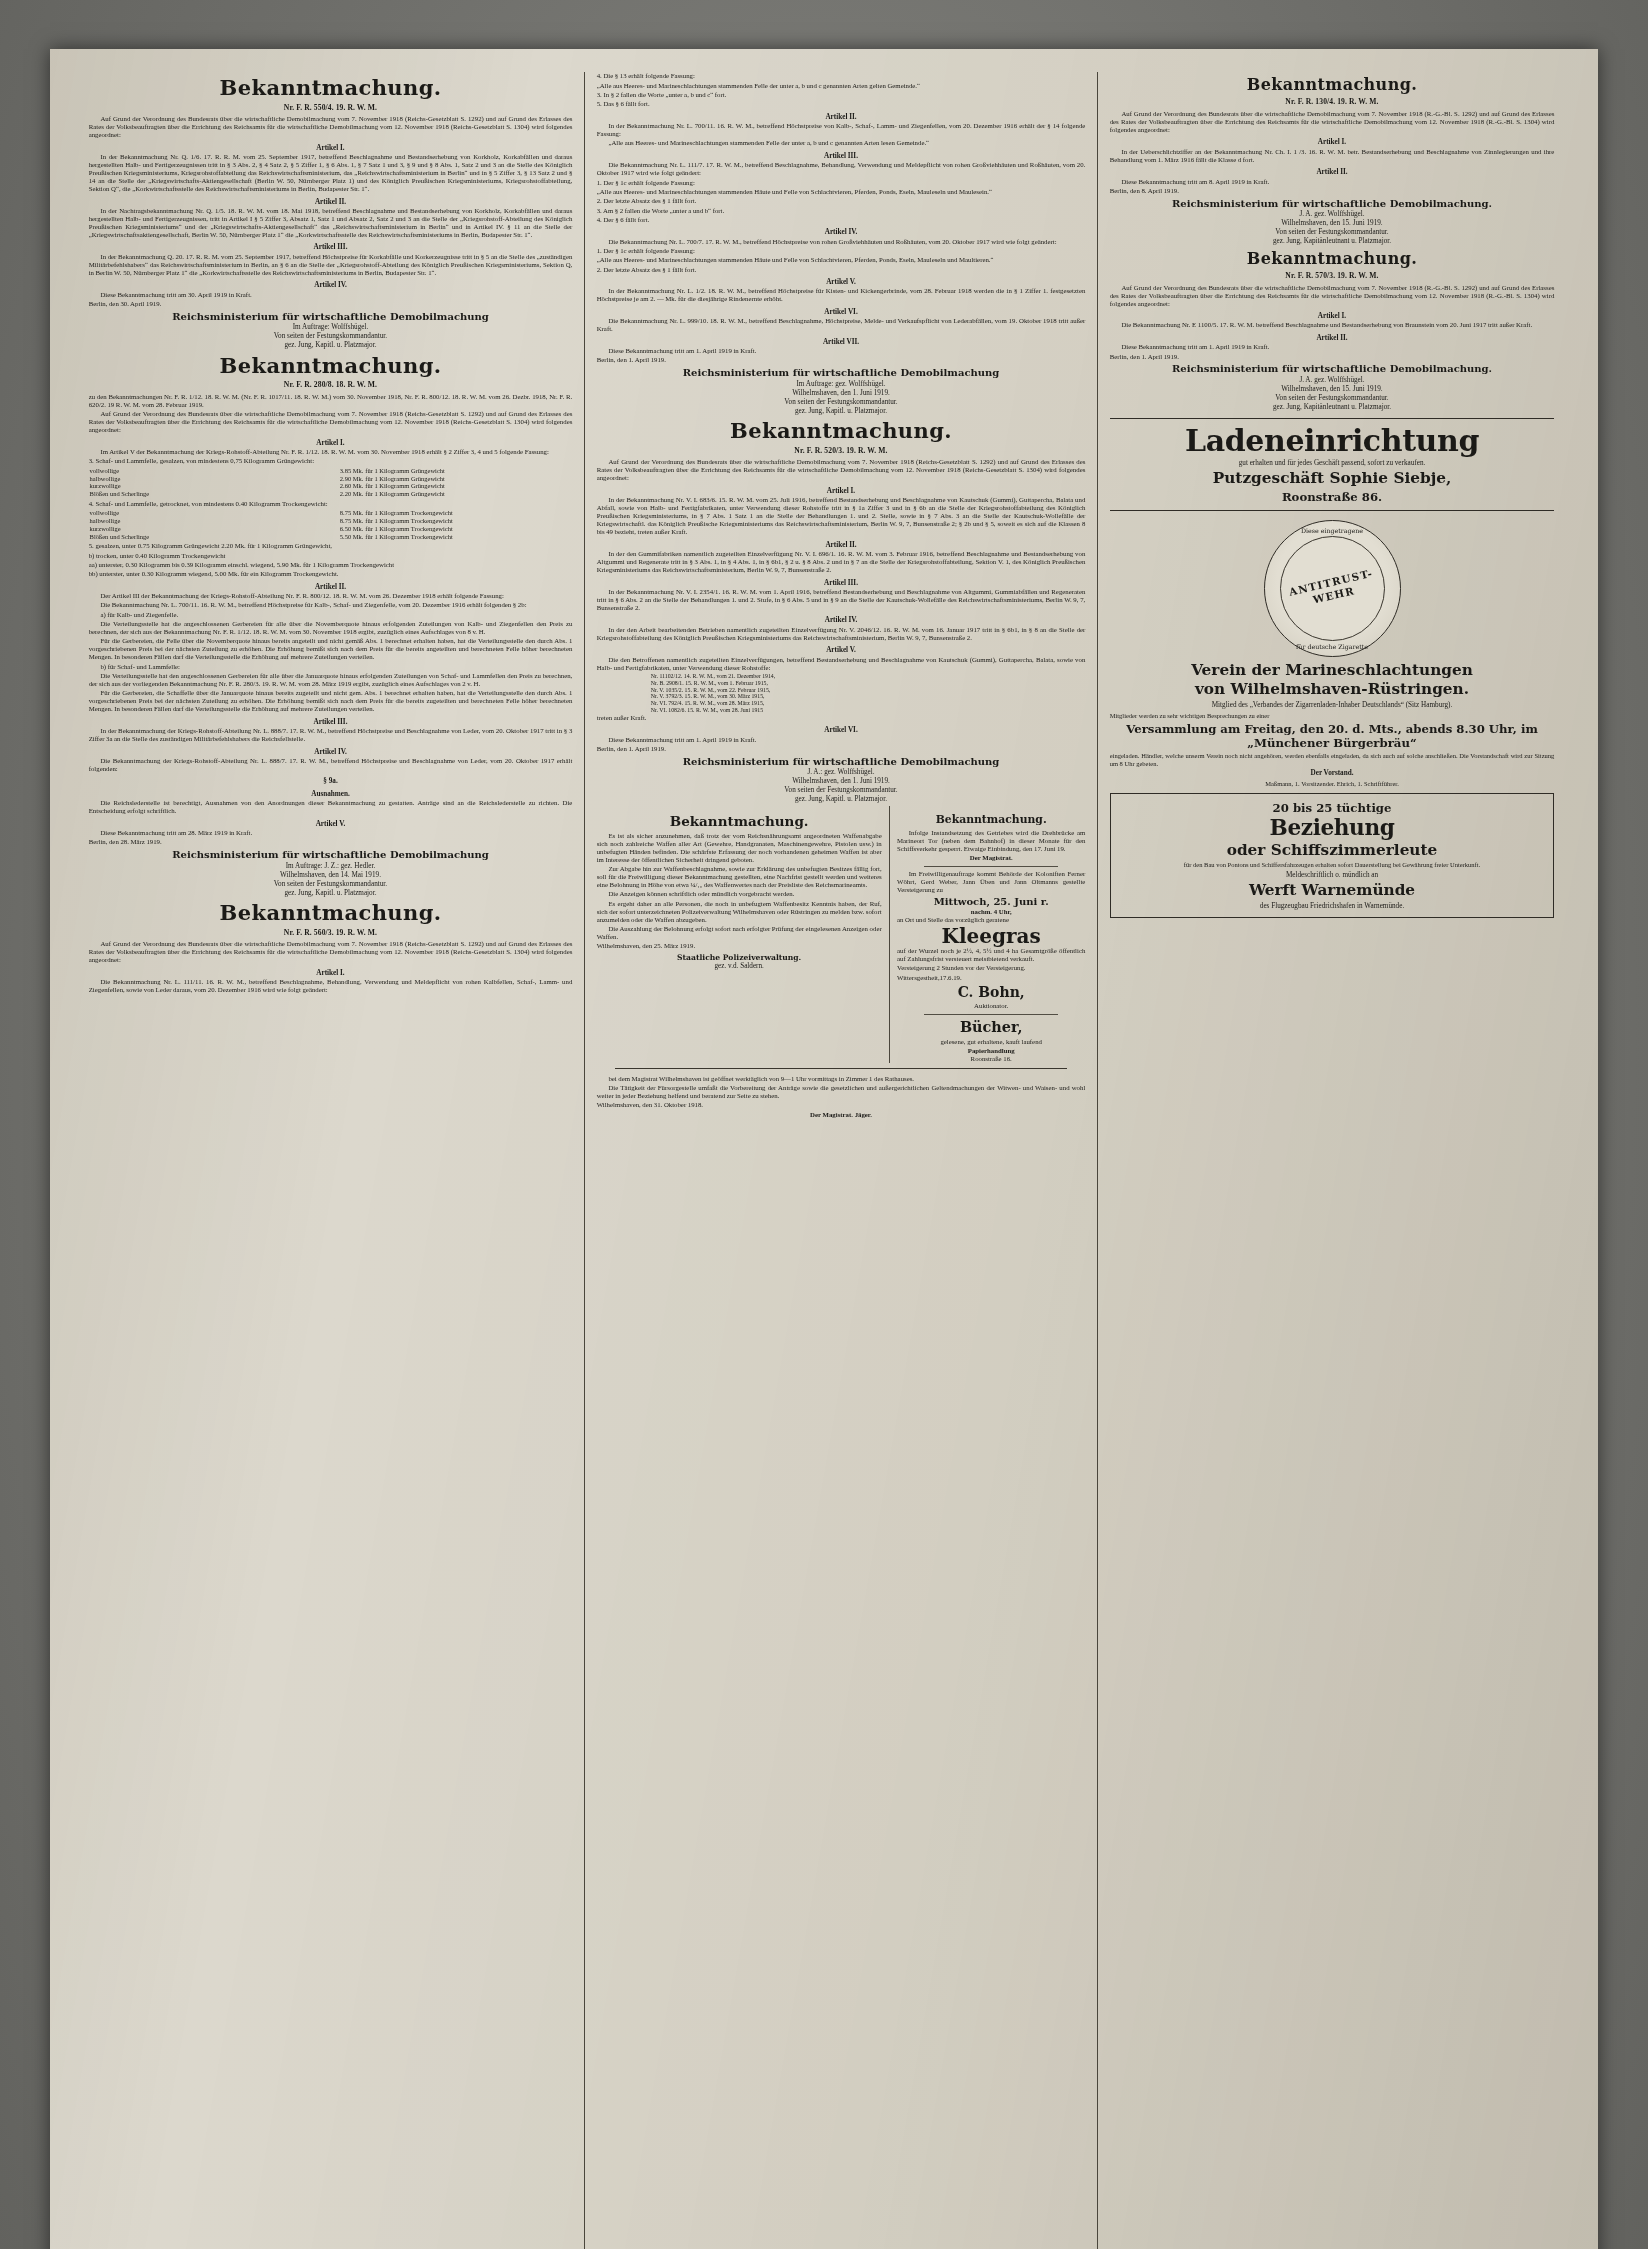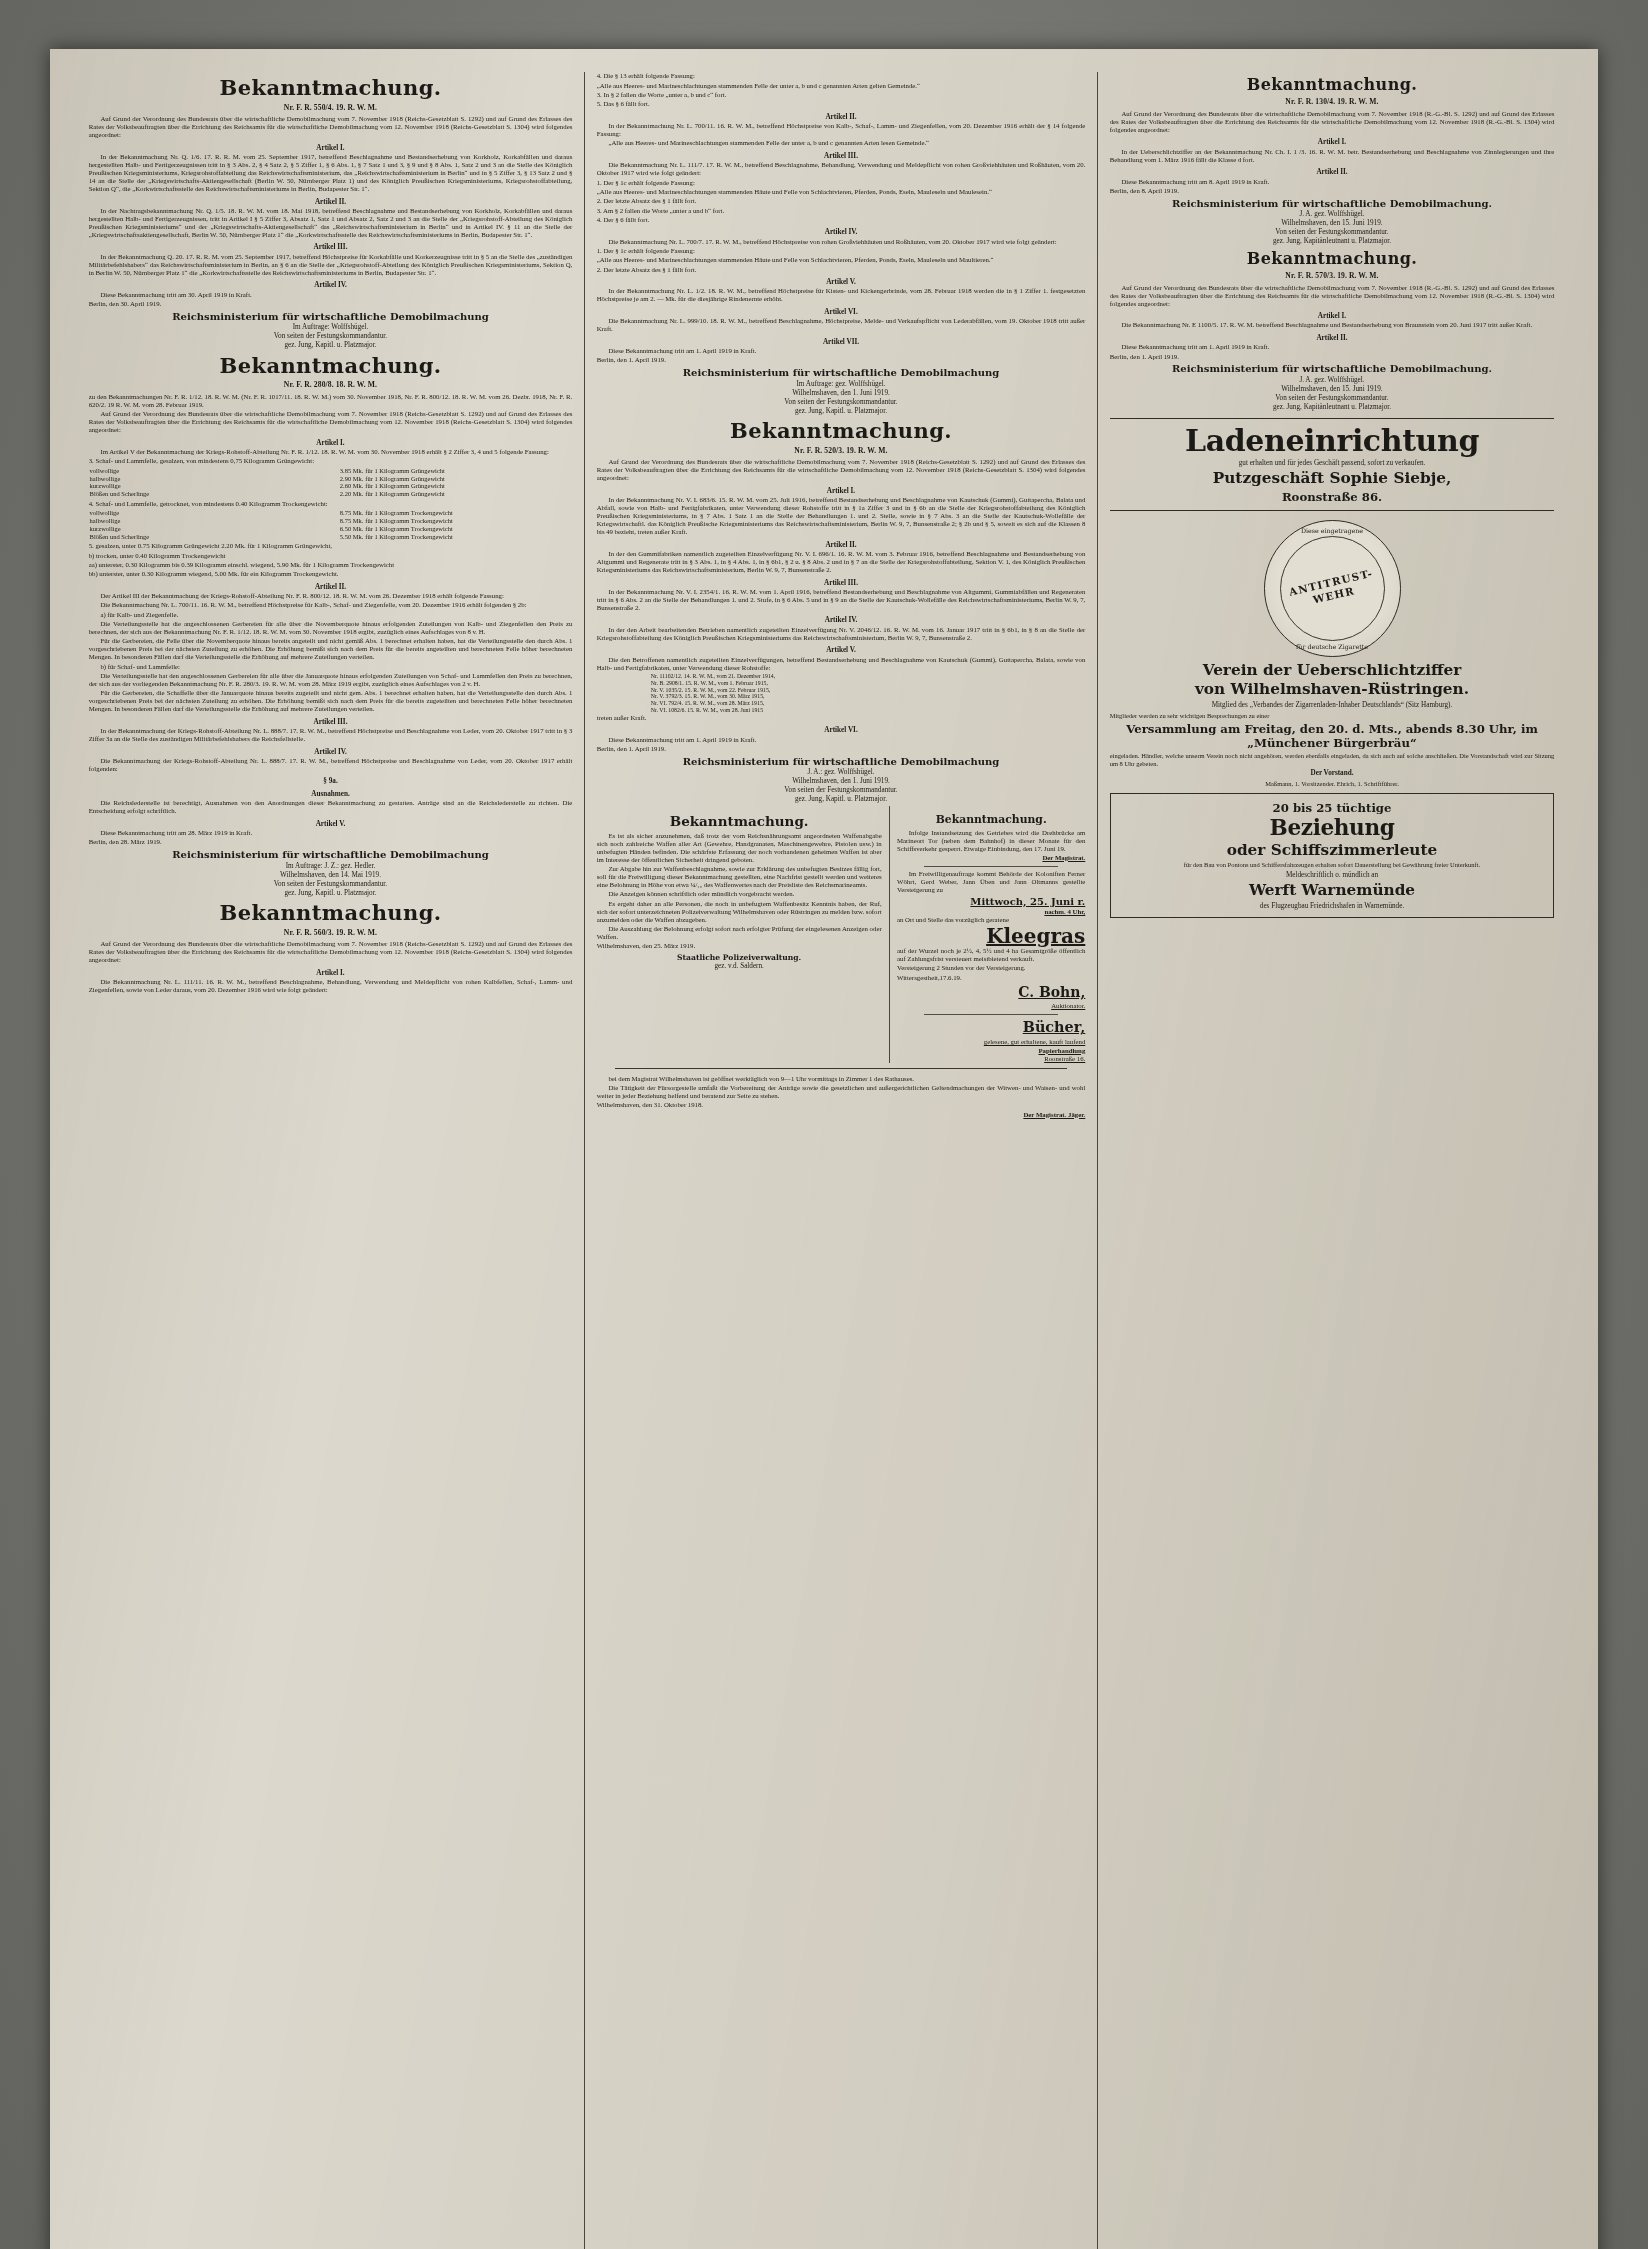--- a/index.html
+++ b/index.html
@@ -105,26 +105,25 @@
     font-size: 6.8px;
     line-height: 1.18;
     text-align: justify;
     margin: 0 0 1.3px 0;
     text-indent: 11.7px;
     hyphens: auto;
     word-spacing: -0.1px;
   }
   p.body.ni { text-indent: 0; }
   p.center {
-    text-align: right;
+    text-align: center;
     font-size: 6.8px;
     line-height: 1.2;
     margin: 0;
     text-indent: 0;
-    text-decoration: underline;
   }
   .sig {
     text-align: center;
     font-size: 7.2px;
     line-height: 1.25;
     margin: 2.7px 0 1.8px 0;
   }
   .sig .med {
     font-family: "DejaVu Serif", serif;
     font-weight: 700;
@@ -509,21 +508,21 @@
         </div>
 
         <div class="ad">
           <div class="seal">
             <div class="top-arc">Diese eingetragene</div>
             <div class="inner">
               <div class="band">ANTITRUST-WEHR</div>
             </div>
             <div class="bot-arc">für deutsche Zigarette</div>
           </div>
-          <div class="ad-big">Verein der Ueberschlichtziffer</div>
+          <div class="ad-big">Verein der Marineschlachtungen</div>
           <div class="ad-big">von Wilhelmshaven-Rüstringen.</div>
           <div class="ad-txt">Mitglied des „Verbandes der Zigarrenladen-Inhaber Deutschlands“ (Sitz Hamburg).</div>
           <div class="ad-small">Mitglieder werden zu sehr wichtigen Besprechungen zu einer</div>
           <div class="ad-mid">Versammlung am Freitag, den 20. d. Mts., abends 8.30 Uhr, im „Münchener Bürgerbräu“</div>
           <div class="ad-small">eingeladen. Händler, welche unserm Verein noch nicht angehören, werden ebenfalls eingeladen, da sich auch auf solche anschließen. Die Vorstandschaft wird zur Sitzung um 8 Uhr gebeten.</div>
           <div class="ad-txt b">Der Vorstand.</div>
           <div class="ad-small" style="text-align:center">Maßmann, 1. Vorsitzender. Ehrich, 1. Schriftführer.</div>
         </div>
 
         <div class="ad frame-box">

